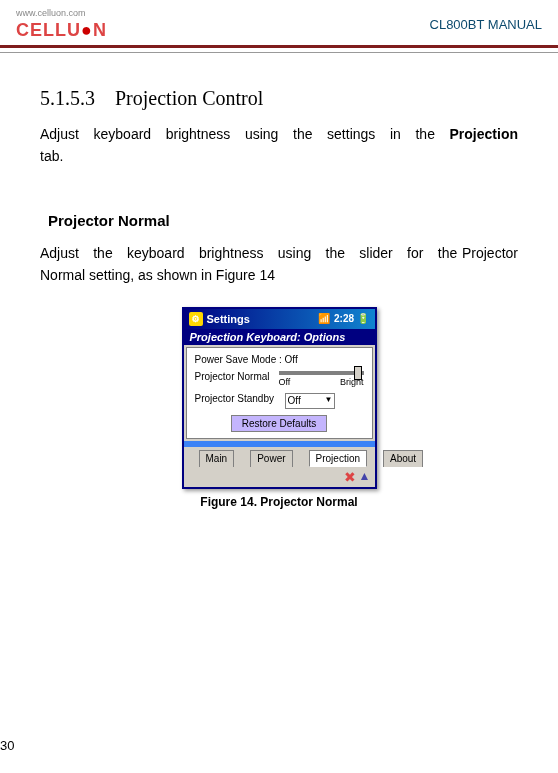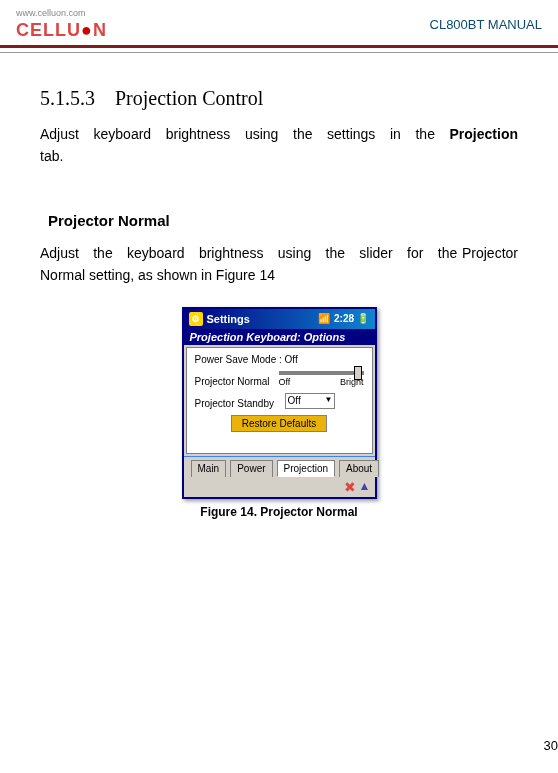--- a/index.html
+++ b/index.html
@@ -135,21 +135,21 @@
 
     .win-body {
       background: #fff;
       padding: 6px 8px;
       border: 1px solid #808080;
       margin: 2px;
     }
 
     .win-row {
       display: flex;
-      align-items: flex-end;
+      align-items: flex-start;
       margin-bottom: 6px;
       font-size: 10px;
     }
     .win-label {
       width: 90px;
       color: #000;
       font-size: 10px;
     }
     .win-value {
       font-size: 10px;
@@ -199,34 +199,34 @@
     .win-select-arrow {
       position: absolute;
       right: 2px;
       top: 2px;
       font-size: 8px;
       pointer-events: none;
     }
 
     .win-restore-btn {
       display: block;
-      margin: 6px auto 15px auto;
+      margin: 6px auto 0 auto;
       padding: 2px 10px;
       font-size: 10px;
-      background: #eab308;
+      background: #c4b5fd;
       border: 1px solid #808080;
       cursor: pointer;
     }
 
     .win-tabs {
       background: #d4d0c8;
       display: flex;
-      gap: 4px;
-      padding: 3px 3px 0 7px;
-      border-top: 1px solid #3b82f6;
+      gap: 16px;
+      padding: 3px 3px 0 15px;
+      border-top: 6px solid #3b82f6;
     }
     .win-tab {
       font-size: 10px;
       padding: 2px 6px;
       background: #d4d0c8;
       border: 1px solid #808080;
       border-bottom: none;
       cursor: pointer;
     }
     .win-tab.active {
@@ -252,21 +252,21 @@
       font-weight: bold;
       margin-top: 6px;
     }
 
     
     .footer {
       position: absolute;
       bottom: 20px;
       left: 0;
       right: 0;
-      text-align: right;
+      text-align: left;
       font-size: 13px;
       color: #000;
     }
 
     .divider-line {
       border: none;
       border-top: 1px solid #999;
       margin: 4px 0;
     }
   </style>

